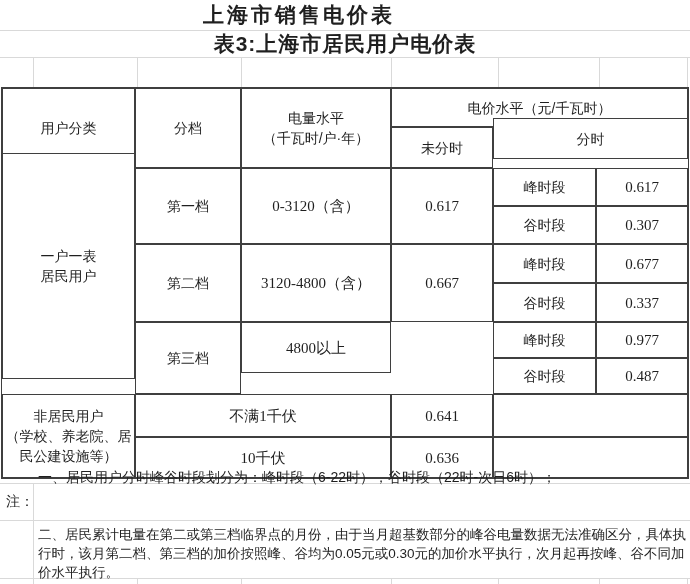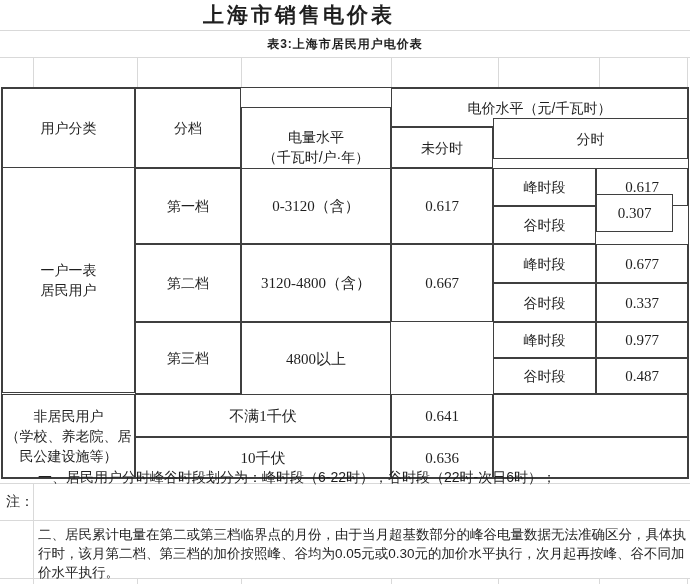--- a/index.html
+++ b/index.html
@@ -14,21 +14,21 @@
   }
   .num{font-family:"Liberation Serif","DejaVu Serif",serif;font-size:15px;}
   .title-row{
     position:absolute;left:0;top:0;width:598px;height:30px;
     display:flex;align-items:center;justify-content:center;
     font-size:21px;font-weight:bold;letter-spacing:3px;
   }
   .subtitle-row{
     position:absolute;left:0;top:31px;width:690px;height:26px;
     display:flex;align-items:center;justify-content:center;
-    font-size:12px;font-weight:bold;letter-spacing:1px;
+    font-size:21px;font-weight:bold;letter-spacing:1px;
   }
   .faint{position:absolute;background:#d9d9d9;}
   .outer-frame{position:absolute;left:1px;top:87px;width:688px;height:392px;border:1px solid #3f3f3f;box-sizing:border-box;pointer-events:none;}
   .note-label{
     position:absolute;left:0;top:484px;width:33px;height:94px;box-sizing:border-box;
     padding:9px 0 0 6px;font-size:14px;
   }
   .note-line1{
     position:absolute;left:38px;top:460px;width:648px;height:36px;
     display:flex;align-items:center;font-size:14px;text-align:left;
@@ -55,35 +55,35 @@
   <div class="faint" style="left:498px;top:57px;width:1px;height:31px;"></div>
   <div class="faint" style="left:599px;top:57px;width:1px;height:31px;"></div>
   <div class="faint" style="left:687px;top:57px;width:1px;height:31px;"></div>
 
   <div class="cell" style="left:2px;top:88px;width:133px;height:80px;">
     <span>用户分类</span>
   </div>
   <div class="cell" style="left:135px;top:88px;width:106px;height:80px;">
     <span>分档</span>
   </div>
-  <div class="cell" style="left:241px;top:88px;width:150px;height:80px;margin-top:19px;">
+  <div class="cell" style="left:241px;top:88px;width:150px;height:80px;">
     <span>电量水平</span>
     <span>（千瓦时/户·年）</span>
   </div>
   <div class="cell" style="left:391px;top:88px;width:297px;height:39px;">
     <span>电价水平（元/千瓦时）</span>
   </div>
   <div class="cell" style="left:391px;top:127px;width:102px;height:41px;">
     <span>未分时</span>
   </div>
   <div class="cell" style="left:493px;top:118px;width:195px;height:41px;">
     <span>分时</span>
   </div>
 
-  <div class="cell" style="left:2px;top:167px;width:133px;height:226px;">
+  <div class="cell" style="left:2px;top:153px;width:133px;height:226px;">
     <span>一户一表</span>
     <span>居民用户</span>
   </div>
 
   <div class="cell" style="left:135px;top:168px;width:106px;height:76px;">
     <span>第一档</span>
   </div>
   <div class="cell num" style="left:241px;top:168px;width:150px;height:76px;">
     <span>0-3120（含）</span>
   </div>
@@ -92,21 +92,21 @@
   </div>
   <div class="cell" style="left:493px;top:168px;width:103px;height:38px;">
     <span>峰时段</span>
   </div>
   <div class="cell num" style="left:596px;top:168px;width:92px;height:38px;">
     <span>0.617</span>
   </div>
   <div class="cell" style="left:493px;top:206px;width:103px;height:38px;">
     <span>谷时段</span>
   </div>
-  <div class="cell num" style="left:596px;top:194px;width:77px;height:38px;">
+  <div class="cell num" style="left:596px;top:206px;width:92px;height:38px;">
     <span>0.307</span>
   </div>
 
   <div class="cell" style="left:135px;top:244px;width:106px;height:78px;">
     <span>第二档</span>
   </div>
   <div class="cell num" style="left:241px;top:244px;width:150px;height:78px;">
     <span>3120-4800（含）</span>
   </div>
   <div class="cell num" style="left:391px;top:244px;width:102px;height:78px;">
@@ -121,21 +121,21 @@
   <div class="cell" style="left:493px;top:283px;width:103px;height:39px;">
     <span>谷时段</span>
   </div>
   <div class="cell num" style="left:596px;top:283px;width:92px;height:39px;">
     <span>0.337</span>
   </div>
 
   <div class="cell" style="left:135px;top:322px;width:106px;height:72px;">
     <span>第三档</span>
   </div>
-  <div class="cell num" style="left:241px;top:322px;width:150px;height:73px;">
+  <div class="cell num" style="left:241px;top:322px;width:150px;height:51px;">
     <span>4800以上</span>
   </div>
   <div class="cell" style="left:493px;top:322px;width:103px;height:36px;">
     <span>峰时段</span>
   </div>
   <div class="cell num" style="left:596px;top:322px;width:92px;height:36px;">
     <span>0.977</span>
   </div>
   <div class="cell" style="left:493px;top:358px;width:103px;height:36px;">
     <span>谷时段</span>

